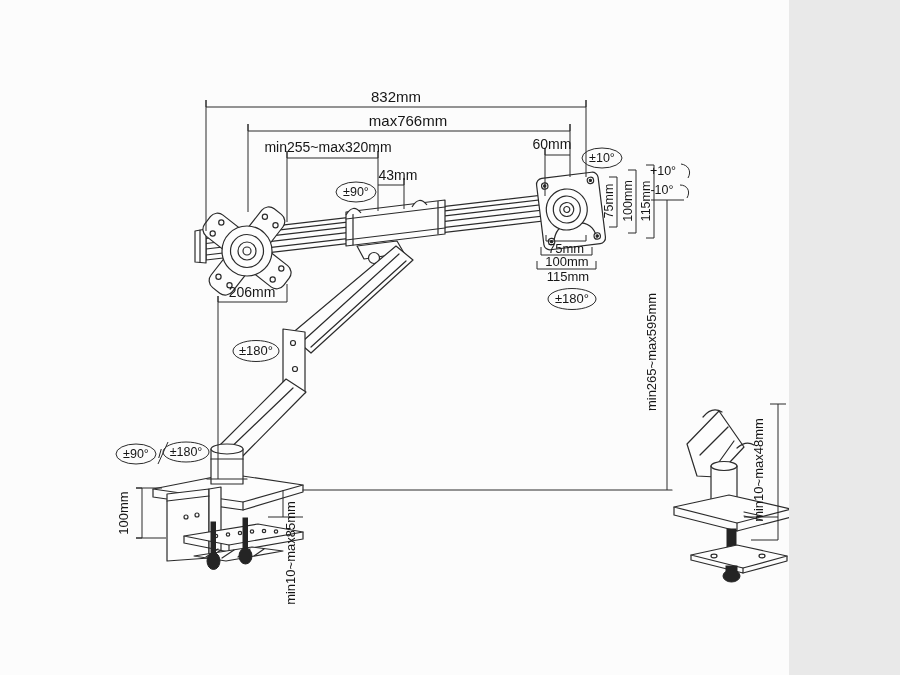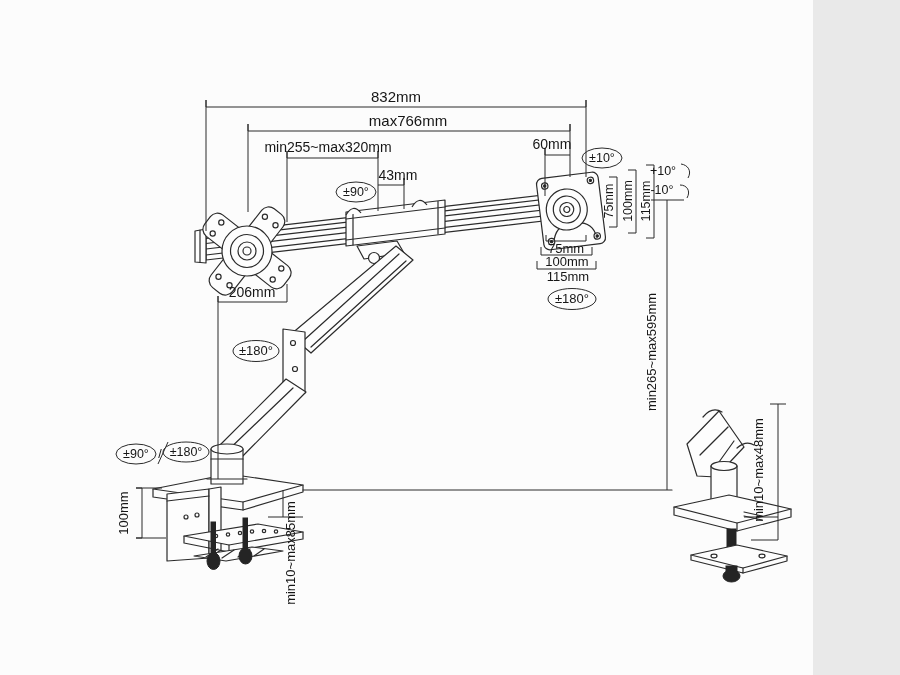--- a/index.html
+++ b/index.html
@@ -1,17 +1,17 @@
 <!DOCTYPE html>
 <html><head>
 <meta charset="utf-8">
 <style>
   html,body{margin:0;padding:0;background:#e9e9e9;}
   .stage{position:relative;width:789px;height:675px;background:#fcfcfc;overflow:hidden;
-         font-family:"Liberation Sans",sans-serif;padding-left:24px;}
+         font-family:"Liberation Sans",sans-serif;}
   svg{position:absolute;left:0;top:0;}
   .art  {fill:none;stroke:#2b2b2b;stroke-width:1.2;stroke-linejoin:round;stroke-linecap:round;}
   .artw {fill:#fdfdfd;stroke:#2b2b2b;stroke-width:1.2;stroke-linejoin:round;}
   .dim  {fill:none;stroke:#2b2b2b;stroke-width:1;}
   .dk   {fill:#242424;stroke:#242424;stroke-width:1;}
   text  {fill:#161616;font-family:"Liberation Sans",sans-serif;}
   .t15{font-size:15px;} .t14{font-size:14px;} .t13{font-size:13px;}
   .t12{font-size:12.5px;} .mid{text-anchor:middle;}
 </style>
 </head>

